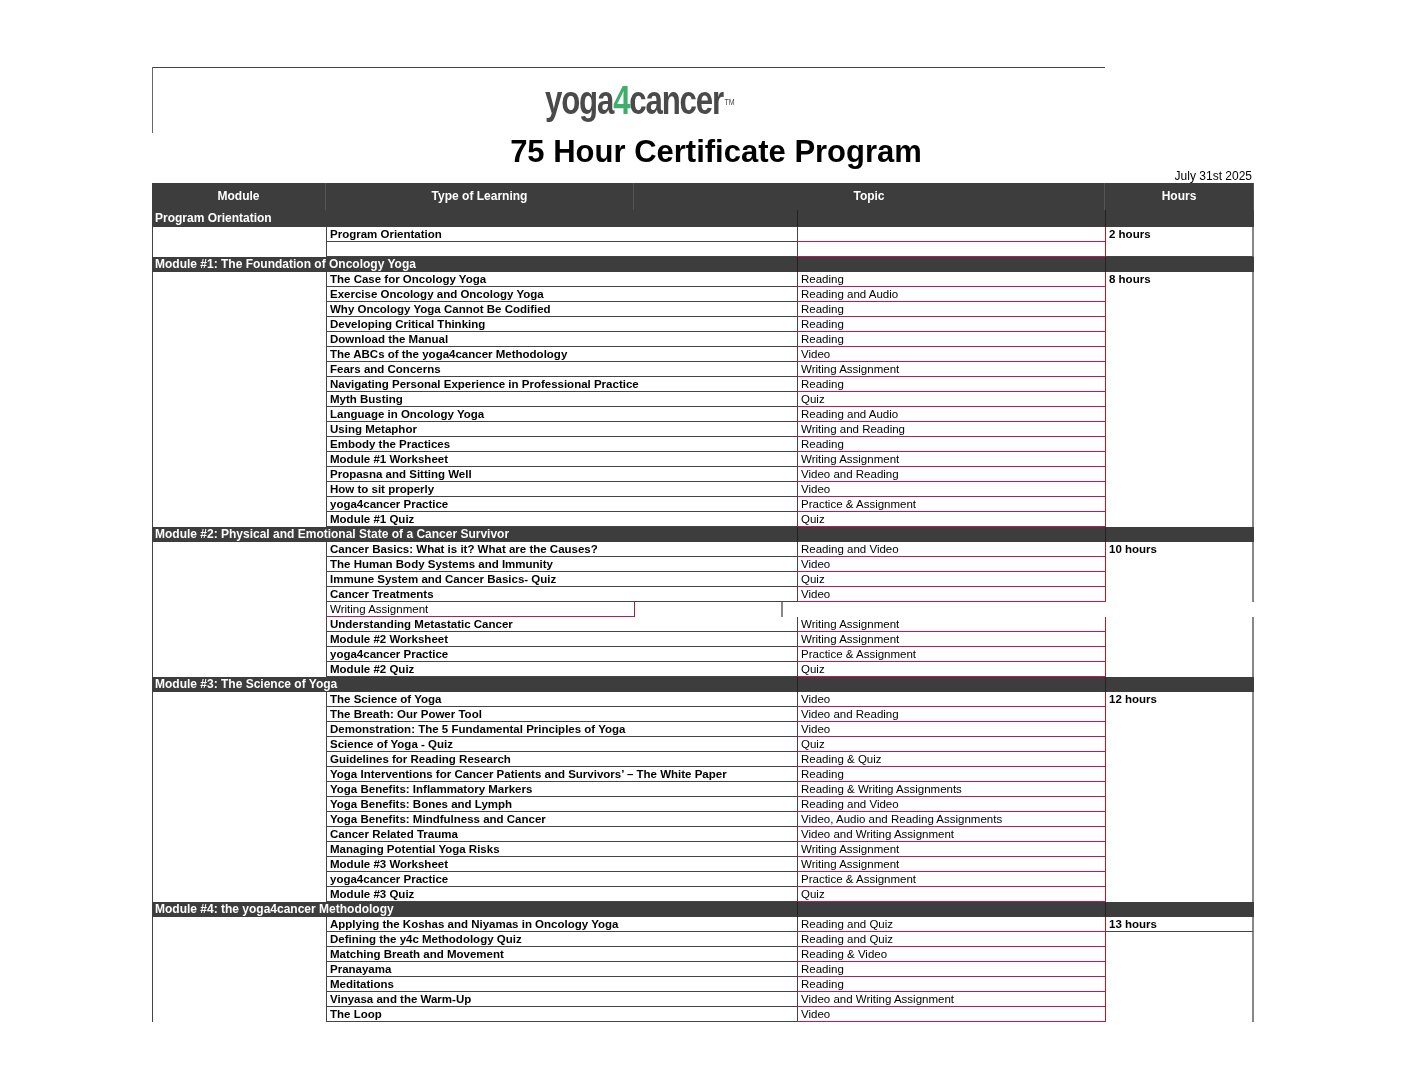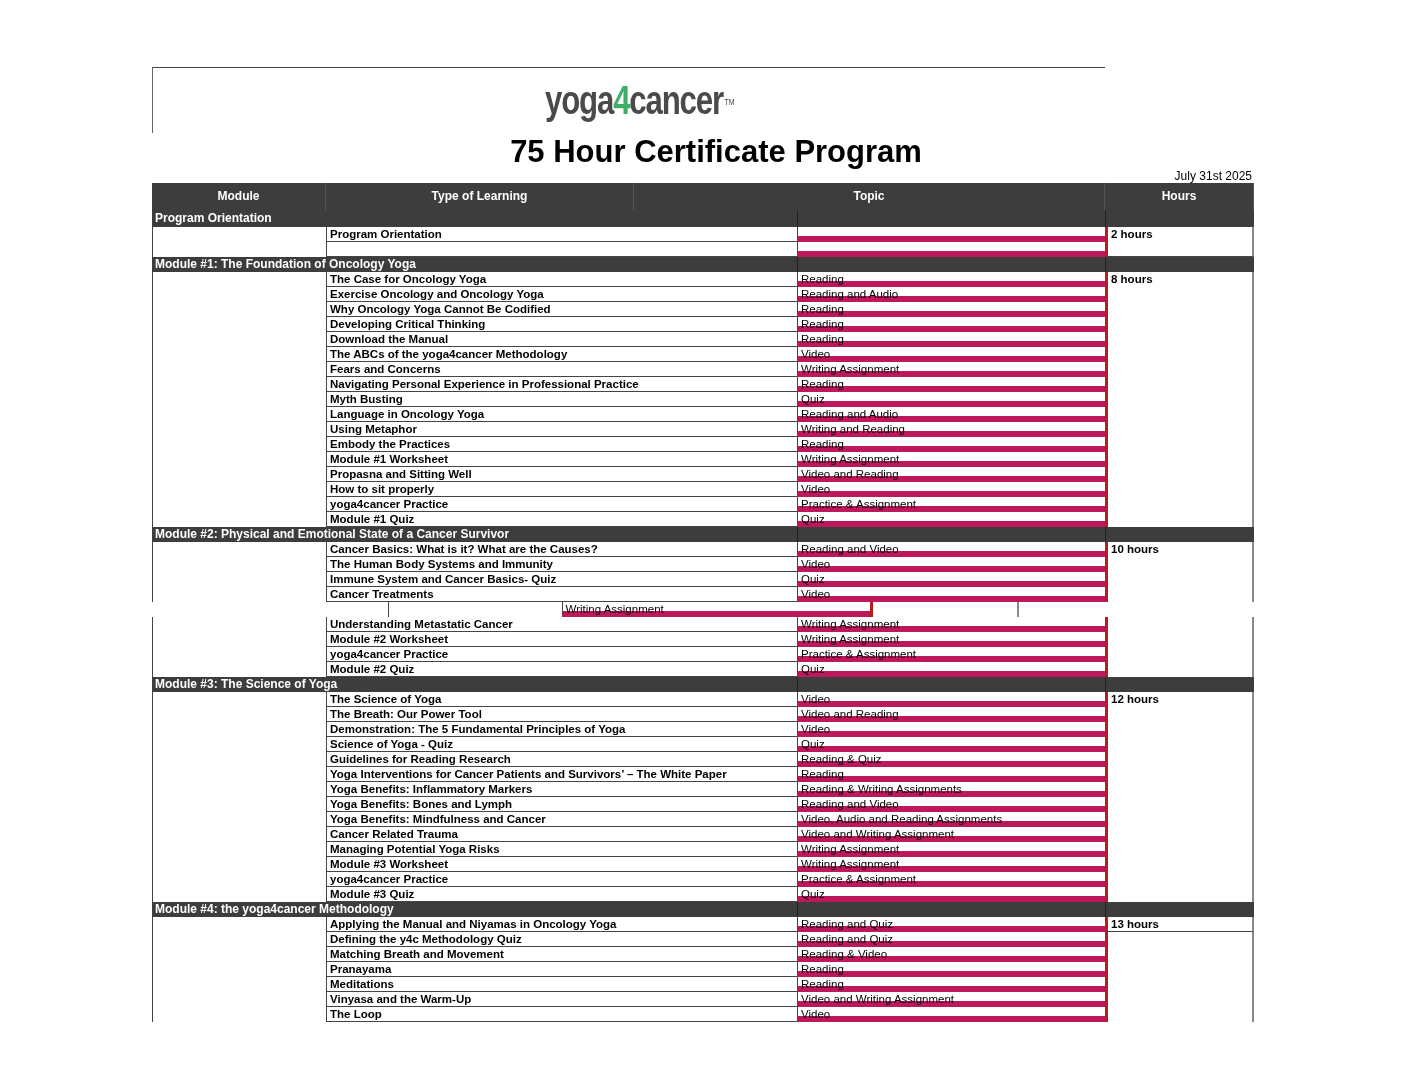--- a/index.html
+++ b/index.html
@@ -5,33 +5,33 @@
   html, body { margin:0; padding:0; background:#ffffff; }
   body { width:1408px; height:1088px; position:relative; overflow:hidden; font-family:"Liberation Sans", sans-serif; color:#000; }
   .topline { position:absolute; left:152px; top:67px; width:953px; height:1px; background:#444; }
   .leftline { position:absolute; left:152px; top:67px; width:1px; height:66px; background:#666; }
   .logo { position:absolute; left:545px; top:78px; font-family:"Liberation Sans", sans-serif; font-size:40px; font-weight:bold; color:#4a4a4a; letter-spacing:-1.5px; transform:scaleX(0.78); transform-origin:left top; line-height:44px; }
   .logo .four { color:#3fae6a; }
   .logo .tm { font-size:9px; vertical-align:top; position:relative; top:2px; margin-left:2px; letter-spacing:0; font-weight:normal; }
   .title { position:absolute; left:0; width:1408px; top:133px; text-align:center; font-size:31px; font-weight:bold; line-height:38px;margin-left:12px; }
   .date { position:absolute; right:156px; top:169px; font-size:12px; font-weight:normal; }
   .tbl { position:absolute; left:152px; top:183px; width:1102px; }
-  .row { display:flex; height:15px; font-size:11.5px; line-height:15px;justify-content:center; }
+  .row { display:flex; height:15px; font-size:11.5px; line-height:15px; }
   .cell { box-sizing:border-box; white-space:nowrap; overflow:visible; padding-left:3px; }
   .c1 { width:174px; } .c2 { width:471px; } .c3 { width:308px; } .c4 { width:149px; }
   .hdr { height:27px; background:#3d3d3d; color:#fff; font-weight:bold; font-size:12px; line-height:27px; }
   .hdr .cell { text-align:center; border-right:1px solid #555; padding-left:0; }
   .sec { background:#3d3d3d; color:#fff; font-weight:bold; font-size:12px; height:15px; line-height:15px; }
   .sec .c1 { position:relative; z-index:2; }
   .sec .c3 { border-left:1px solid #222; }
   .sec .c4 { border-left:1px solid #222; }
   .item .c1 { border-left:1px solid #444; }
   .item .c2 { border-left:1px solid #444; border-bottom:1px solid #444; font-weight:bold; }
-  .item .c3 { border-left:1px solid #444; border-bottom:6px solid #be185d; font-weight:normal; }
-  .item .c4 { border-left:3px solid #b91c1c; border-right:2px solid #888; font-weight:bold; }
+  .item .c3 { border-left:1px solid #444; border-bottom:1px solid #be185d; font-weight:normal; }
+  .item .c4 { border-left:1px solid #b91c1c; border-right:2px solid #888; font-weight:bold; }
   .item.first .c4 { }
   .item.last4 .c4 { border-bottom:1px solid #444; }
   .po-sec { height:17px; line-height:17px; }
   .po-sec .c4 { background:#3d3d3d; }
 </style>
 </head>
 <body>
 
 <div class="topline"></div>
 <div class="leftline"></div>
@@ -325,21 +325,21 @@
         <div class="cell c4"></div>
       </div>
       <div class="row sec">
         <div class="cell c1">Module #4: the yoga4cancer Methodology</div>
         <div class="cell c2"></div>
         <div class="cell c3"></div>
         <div class="cell c4"></div>
       </div>
       <div class="row item first last4">
         <div class="cell c1"></div>
-        <div class="cell c2">Applying the Manual and Niyamas in Oncology Yoga</div>
+        <div class="cell c2">Applying the Koshas and Niyamas in Oncology Yoga</div>
         <div class="cell c3">Reading and Quiz</div>
         <div class="cell c4">13 hours</div>
       </div>
       <div class="row item">
         <div class="cell c1"></div>
         <div class="cell c2">Defining the y4c Methodology Quiz</div>
         <div class="cell c3">Reading and Quiz</div>
         <div class="cell c4"></div>
       </div>
       <div class="row item">

